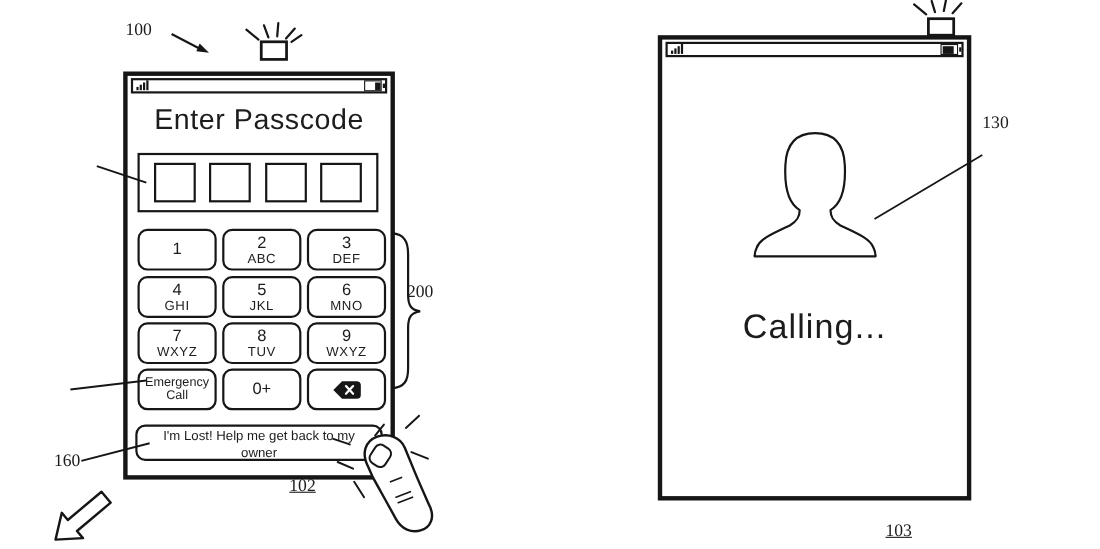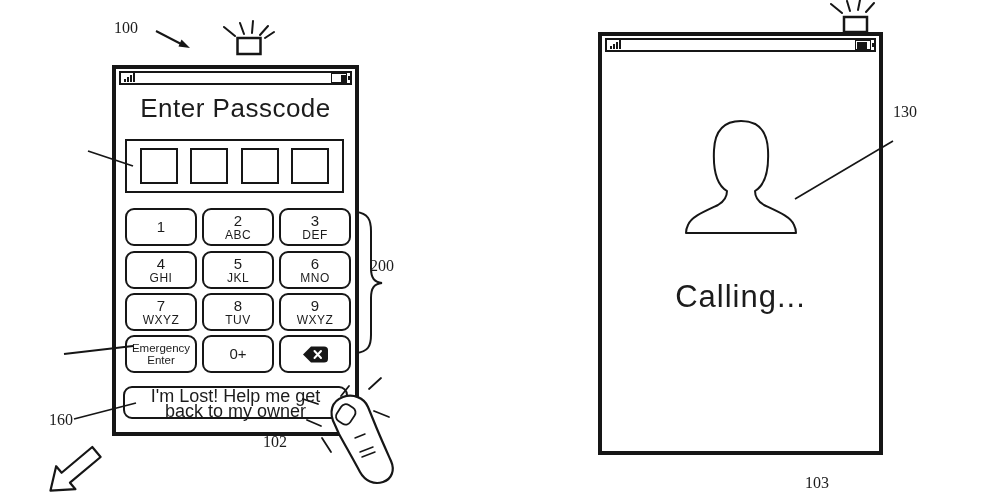--- a/index.html
+++ b/index.html
@@ -25,25 +25,25 @@
            box-sizing:border-box;display:flex;align-items:center;justify-content:space-evenly;}
   .passslot{width:38px;height:36px;border:2px solid #161616;box-sizing:border-box;background:#fff;}
   .key{position:absolute;width:72px;height:38px;border:2px solid #161616;border-radius:9px;
        box-sizing:border-box;background:#fff;display:flex;flex-direction:column;
        align-items:center;justify-content:center;}
   .kmain{font-size:15px;line-height:16px;}
   .ksub{font-size:12px;line-height:13px;letter-spacing:.5px;}
   .key-em .kmain,.key-em .ksub{font-size:11.5px;line-height:12.5px;letter-spacing:0;}
   .banner{position:absolute;left:7px;top:317px;width:225px;height:33px;border:2px solid #161616;
           border-radius:9px;box-sizing:border-box;background:#fff;text-align:center;
-          font-size:18px;line-height:15px;padding:1px 7px 0;}
+          font-size:12px;line-height:15px;padding:1px 7px 0;}
   .calling{position:absolute;top:243px;left:0;width:100%;text-align:center;
            font-size:31px;letter-spacing:1px;}
   .ref{position:absolute;font-family:"Liberation Serif",serif;font-size:16px;color:#1c1c1c;}
-  .ref.u{}
+  .ref.u{text-decoration:underline;}
   .overlay{position:absolute;left:0;top:0;width:1000px;height:499px;pointer-events:none;}
 </style>
 </head>
 <body>
 
 <div class="stage">
 
   <div class="phone phone-left">
     <div class="statusbar">
       <span class="sig">
@@ -98,21 +98,21 @@
     <div class="key" style="left:86px;top:224px">
         <span class="kmain">8</span>
         <span class="ksub">TUV</span>
       </div>
     <div class="key" style="left:163px;top:224px">
         <span class="kmain">9</span>
         <span class="ksub">WXYZ</span>
       </div>
     <div class="key key-em" style="left:9px;top:266px">
         <span class="kmain">Emergency</span>
-        <span class="ksub">Enter</span>
+        <span class="ksub">Call</span>
       </div>
     <div class="key" style="left:86px;top:266px">
         <span class="kmain">0+</span>
         <span class="ksub"></span>
       </div>
     <div class="key" style="left:163px;top:266px">
       <svg width="27" height="19" viewBox="0 0 27 19">
         <path d="M1,9.5 L9,1.5 H22 Q26,1.5 26,5 V14 Q26,17.5 22,17.5 H9 Z" fill="#161616"></path>
         <path d="M12.5,6 L19,13 M19,6 L12.5,13" stroke="#fff" stroke-width="2" stroke-linecap="round"></path>
       </svg>

